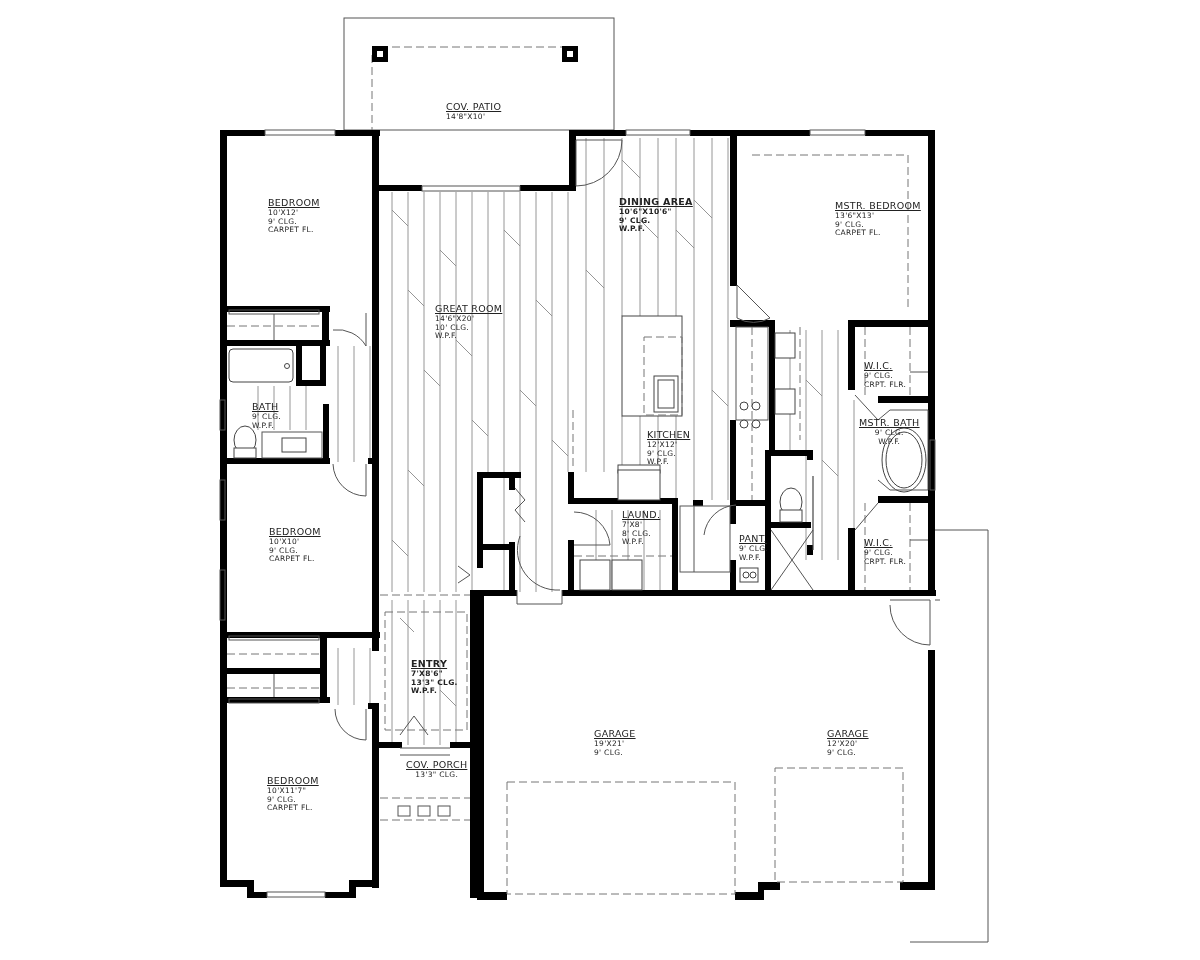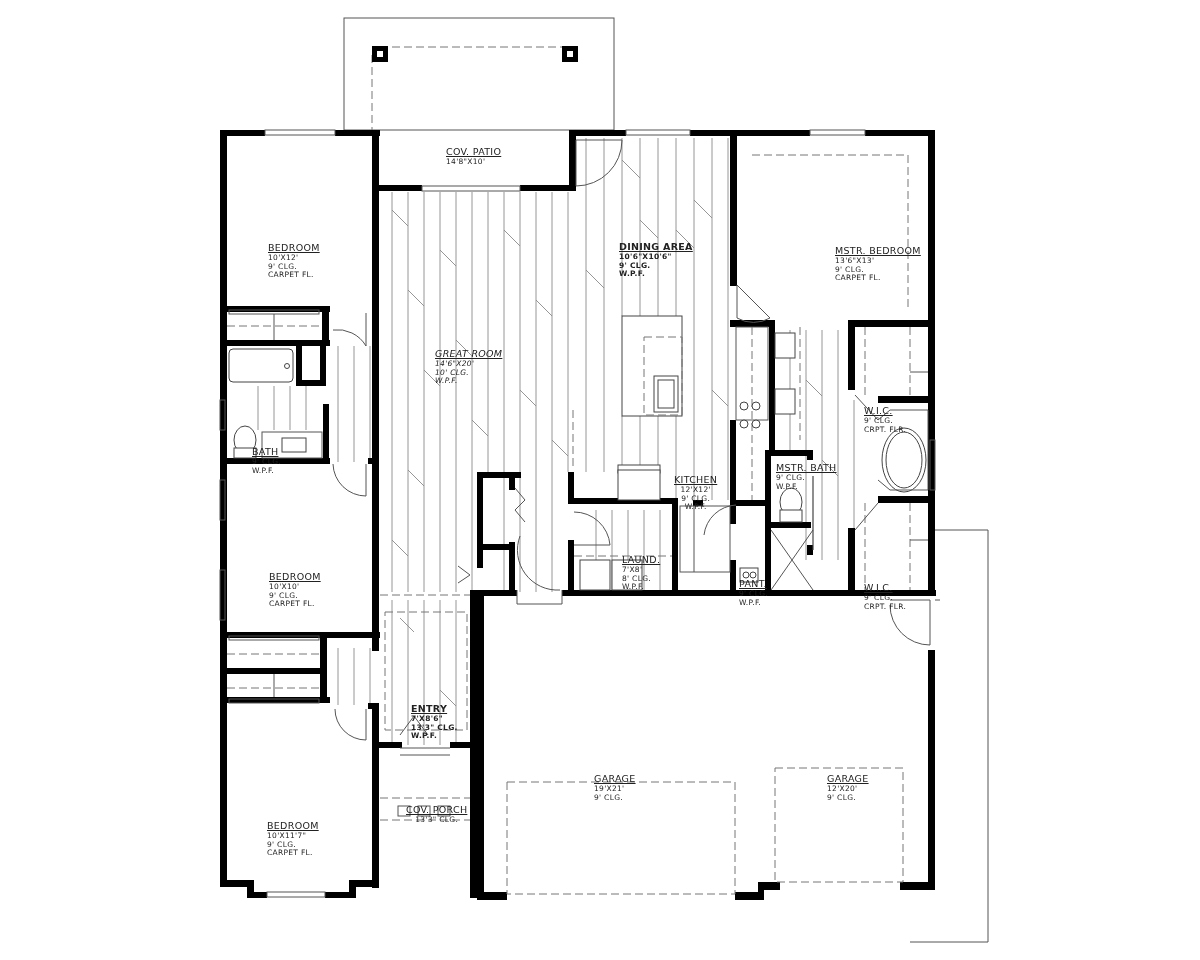--- a/index.html
+++ b/index.html
@@ -6,21 +6,21 @@
     body { width: 1200px; height: 960px; position: relative; overflow: hidden; font-family: "DejaVu Sans", sans-serif; }
     #plan { position: absolute; left: 0; top: 0; width: 1200px; height: 960px; }
     .wall { fill: #000; }
     .thin { stroke: #555; stroke-width: 1; fill: none; }
     .thin2 { stroke: #444; stroke-width: 1.2; fill: none; }
     .dash { stroke: #777; stroke-width: 1; fill: none; stroke-dasharray: 8 4; }
     .floor { stroke: #8a8a8a; stroke-width: 0.9; fill: none; }
     .door { stroke: #555; stroke-width: 1; fill: none; }
     .fixture { stroke: #444; stroke-width: 1; fill: #fff; }
     .label { position: absolute; font-family: "DejaVu Sans", sans-serif; color: #222; line-height: 1.15; letter-spacing: 0.3px; }
-    .label .name { font-size: 9.5px; text-decoration: underline; text-transform: uppercase; display: block; white-space: nowrap; margin-top: 45px; }
+    .label .name { font-size: 9.5px; text-decoration: underline; text-transform: uppercase; display: block; white-space: nowrap; }
     .label .line { font-size: 7.5px; display: block; white-space: nowrap; text-transform: uppercase; }
   </style>
 </head>
 <body>
 
 <svg id="plan" viewBox="0 0 1200 960" xmlns="http://www.w3.org/2000/svg">
 
   <g>
     <rect class="thin" x="344" y="18" width="270" height="112"></rect>
     <path class="dash" d="M 380 47 L 573 47"></path>
@@ -331,42 +331,42 @@
       <span class="line">10'6"X10'6"</span>
       <span class="line">9' CLG.</span>
       <span class="line">W.P.F.</span>
     </div>
     <div class="label" style="left: 835px; top: 201px;">
       <span class="name">MSTR. BEDROOM</span>
       <span class="line">13'6"X13'</span>
       <span class="line">9' CLG.</span>
       <span class="line">CARPET FL.</span>
     </div>
-    <div class="label" style="left: 435px; top: 304px; font-style: italic;">
+    <div class="label" style="left: 435px; top: 304px;">
       <span class="name">GREAT ROOM</span>
       <span class="line">14'6"X20'</span>
       <span class="line">10' CLG.</span>
       <span class="line">W.P.F.</span>
     </div>
     <div class="label" style="left: 252px; top: 402px;">
       <span class="name">BATH</span>
       <span class="line">9' CLG.</span>
       <span class="line">W.P.F.</span>
     </div>
     <div class="label" style="left: 864px; top: 361px;">
       <span class="name">W.I.C.</span>
       <span class="line">9' CLG.</span>
       <span class="line">CRPT. FLR.</span>
     </div>
-    <div class="label" style="left: 776px; top: 418px;">
+    <div class="label" style="left: 859px; top: 418px; text-align: center;">
       <span class="name">MSTR. BATH</span>
       <span class="line">9' CLG.</span>
       <span class="line">W.P.F.</span>
     </div>
-    <div class="label" style="left: 674px; top: 430px; text-align: center;">
+    <div class="label" style="left: 647px; top: 430px;">
       <span class="name">KITCHEN</span>
       <span class="line">12'X12'</span>
       <span class="line">9' CLG.</span>
       <span class="line">W.P.F.</span>
     </div>
     <div class="label" style="left: 269px; top: 527px;">
       <span class="name">BEDROOM</span>
       <span class="line">10'X10'</span>
       <span class="line">9' CLG.</span>
       <span class="line">CARPET FL.</span>

